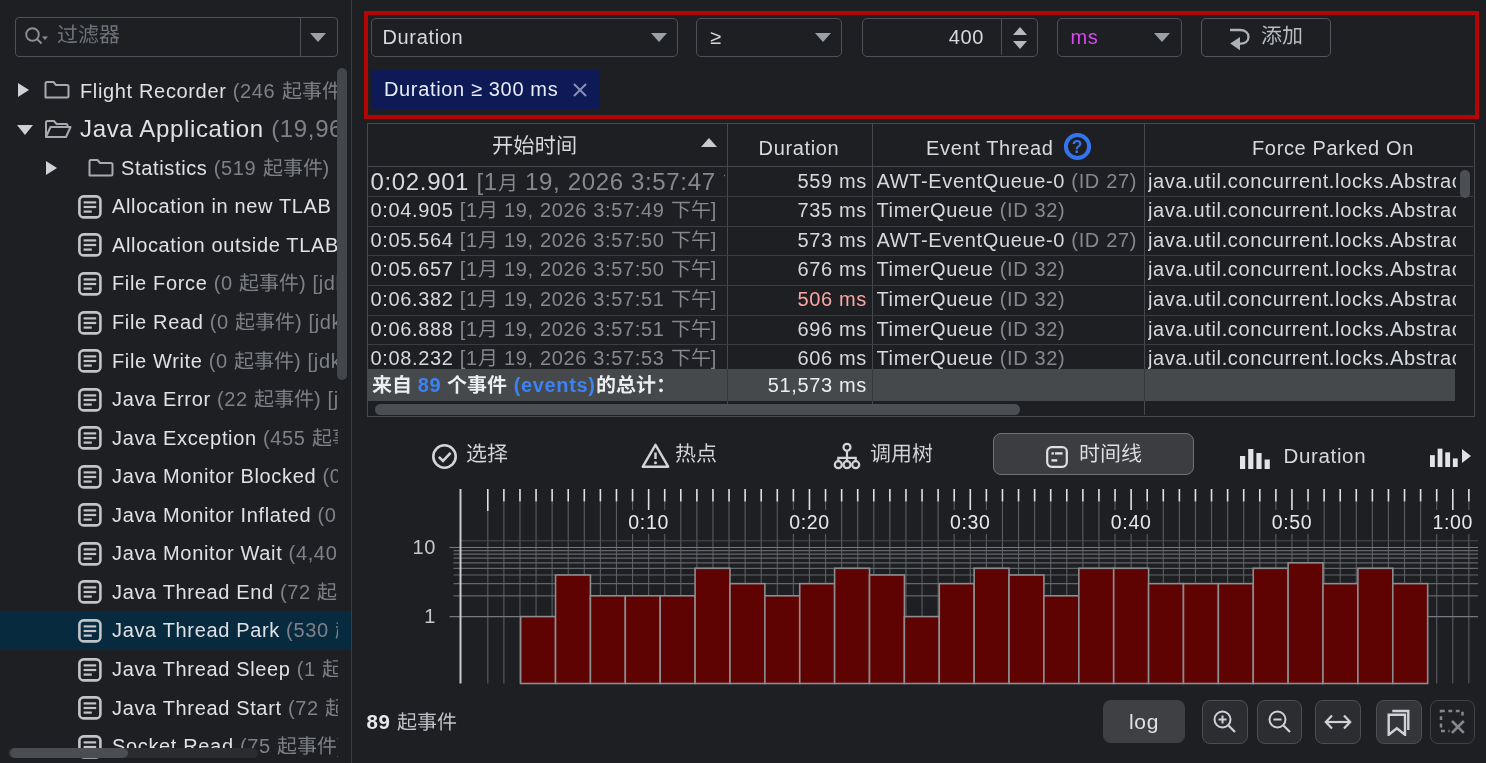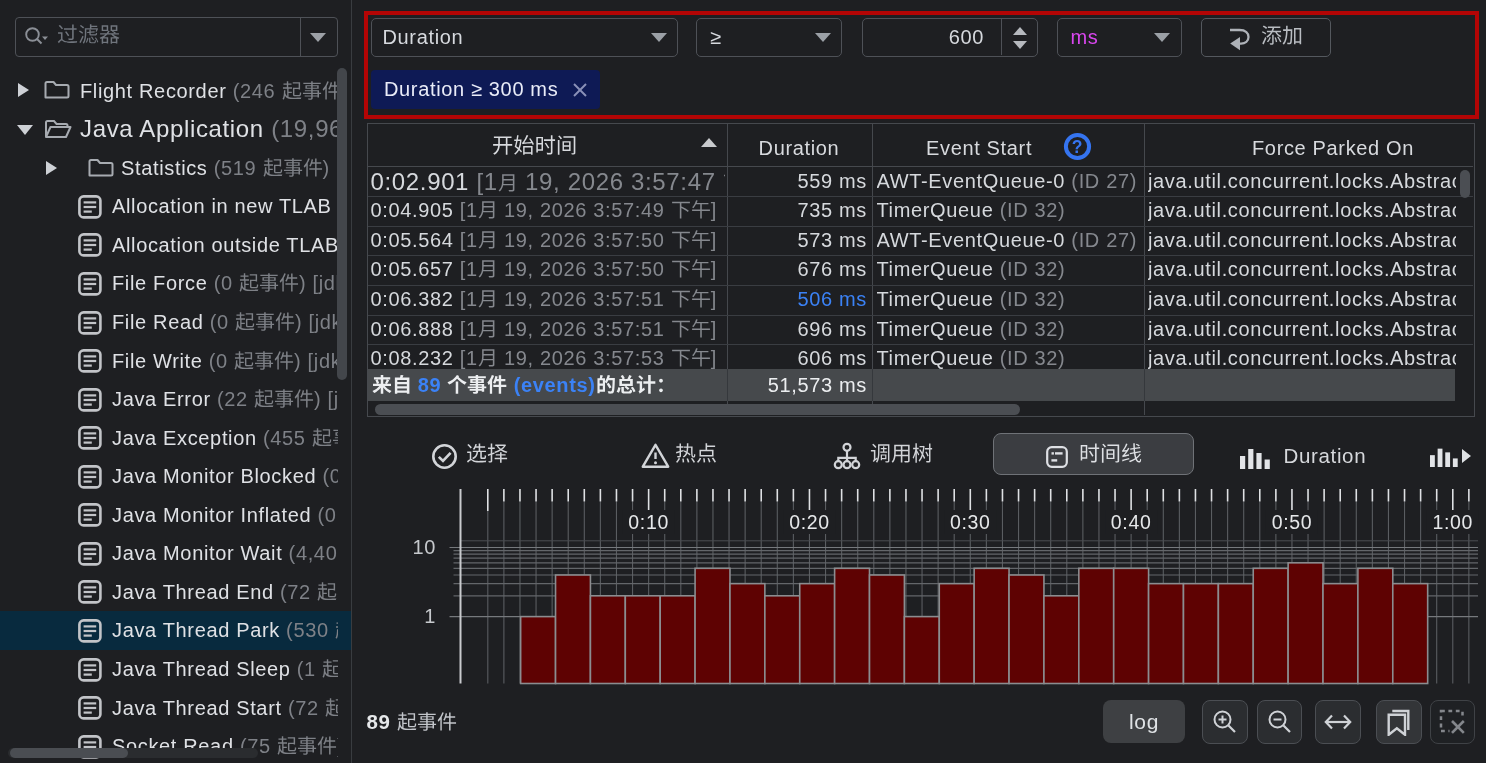--- a/index.html
+++ b/index.html
@@ -228,21 +228,21 @@
 <div class="a" style="left:8px;top:748px;width:250px;height:10px;background:#2a2c2f;border-radius:5px"></div>
 <div class="a" style="left:10px;top:748px;width:118px;height:10px;background:#4a4d52;border-radius:5px"></div>
 <div class="a" style="left:364px;top:11px;width:1114.5px;height:108px;border:4px solid #b30505"></div>
 <div class="a" style="left:370.5px;top:17.5px;width:307.5px;height:39px;border:1.5px solid #4e5157;border-radius:5px"></div>
 <div class="a nw" style="left:382.5px;top:17.5px;height:39px;line-height:39px;font-size:20px;color:#d6d9de">Duration</div>
 <div class="tri" style="left:650.5px;top:33.25px;border-left:8.5px solid transparent;border-right:8.5px solid transparent;border-top:9.5px solid #9ba0a6"></div>
 <div class="a" style="left:696px;top:17.5px;width:146px;height:39px;border:1.5px solid #4e5157;border-radius:5px"></div>
 <div class="a nw" style="left:710px;top:17.5px;height:39px;line-height:39px;font-size:20px;color:#d6d9de">≥</div>
 <div class="tri" style="left:814.5px;top:33.25px;border-left:8.5px solid transparent;border-right:8.5px solid transparent;border-top:9.5px solid #9ba0a6"></div>
 <div class="a" style="left:862px;top:17.5px;width:176px;height:39px;border:1.5px solid #4e5157;border-radius:5px"></div>
-<div class="a nw" style="left:862px;top:17.5px;width:122px;height:39px;line-height:39px;font-size:20px;color:#d6d9de;text-align:right">600</div>
+<div class="a nw" style="left:862px;top:17.5px;width:122px;height:39px;line-height:39px;font-size:20px;color:#d6d9de;text-align:right">400</div>
 <div class="a" style="left:1000.5px;top:19px;width:1.5px;height:36px;background:#4e5157"></div>
 <div class="tri" style="left:1012.5px;top:27px;border-left:7px solid transparent;border-right:7px solid transparent;border-bottom:8px solid #b6b9be"></div>
 <div class="tri" style="left:1012.5px;top:41px;border-left:7px solid transparent;border-right:7px solid transparent;border-top:8px solid #b6b9be"></div>
 <div class="a" style="left:1057px;top:17.5px;width:125px;height:39px;border:1.5px solid #4e5157;border-radius:5px"></div>
 <div class="a nw" style="left:1070.5px;top:17.5px;height:39px;line-height:39px;font-size:20px;color:#d946ef">ms</div>
 <div class="tri" style="left:1153.5px;top:33.25px;border-left:8.5px solid transparent;border-right:8.5px solid transparent;border-top:9.5px solid #9ba0a6"></div>
 <div class="a" style="left:1200.5px;top:17.5px;width:130.5px;height:39px;border:1.5px solid #4e5157;border-radius:5px;border-color:#54585e"></div>
 <svg class="a" style="left:1227px;top:25px" width="26" height="27">
 <path d="M3 5 H12.5 C18.7 5 21.5 8.5 21.5 12 C21.5 16.2 18 18.6 14 18.6 H12.5" fill="none" stroke="#aeb2b8" stroke-width="2.3"></path>
 <path d="M3.2 18.6 L13 11.9 V25.3 Z" fill="#aeb2b8"></path>
@@ -267,21 +267,21 @@
 <div class="a nw" style="left:492px;top:128.5px;height:38px;line-height:38px"><svg class="k" width="85" height="27" style="vertical-align:-5px">
       <g transform="translate(0,22) scale(0.0213)" fill="#d8dade">
         <use href="#g8" x="0"></use>
         <use href="#g9" x="1000"></use>
         <use href="#g10" x="2000"></use>
         <use href="#g11" x="3000"></use>
       </g>
     </svg></div>
 <div class="tri" style="left:701px;top:138px;border-left:8px solid transparent;border-right:8px solid transparent;border-bottom:9px solid #c8cacd"></div>
 <div class="a nw" style="left:729px;top:129px;width:140px;height:38px;line-height:38px;font-size:20px;color:#d8dade;text-align:center">Duration</div>
-<div class="a nw" style="left:926px;top:129px;height:38px;line-height:38px;font-size:20px;color:#d8dade">Event Start</div>
+<div class="a nw" style="left:926px;top:129px;height:38px;line-height:38px;font-size:20px;color:#d8dade">Event Thread</div>
 <svg class="a" style="left:1063px;top:131.5px" width="29" height="29">
 <circle cx="14.5" cy="14.5" r="11.6" fill="none" stroke="#3574f0" stroke-width="4"></circle>
 <text x="14.5" y="21" text-anchor="middle" font-family="Liberation Sans" font-size="17.5" font-weight="bold" fill="#3574f0">?</text>
   </svg>
 <div class="a nw" style="left:1252px;top:129px;height:38px;line-height:38px;font-size:20px;color:#d8dade">Force Parked On</div>
 <div class="a nw" style="left:370.5px;top:166.5px;width:354px;height:29.6px;line-height:29.6px;font-size:24px;color:#d6d9dd">0:02.901<span style="color:#85888e">&nbsp;[1</span><svg class="k" width="20" height="25" style="vertical-align:-5px">
       <g transform="translate(0,20) scale(0.02)" fill="#85888e">
         <use href="#g12" x="0"></use>
       </g>
     </svg><span style="color:#85888e">&nbsp;19, 2026 3:57:47&nbsp;</span><svg class="k" width="40" height="25" style="vertical-align:-5px">
@@ -339,21 +339,21 @@
 <div class="a nw" style="left:370.5px;top:284.9px;width:354px;height:29.6px;line-height:29.6px;font-size:20px;color:#d6d9dd">0:06.382<span style="color:#85888e">&nbsp;[1</span><svg class="k" width="20" height="25" style="vertical-align:-5px">
       <g transform="translate(0,20) scale(0.02)" fill="#85888e">
         <use href="#g12" x="0"></use>
       </g>
     </svg><span style="color:#85888e">&nbsp;19, 2026 3:57:51&nbsp;</span><svg class="k" width="40" height="25" style="vertical-align:-5px">
       <g transform="translate(0,20) scale(0.02)" fill="#85888e">
         <use href="#g13" x="0"></use>
         <use href="#g14" x="1000"></use>
       </g>
     </svg><span style="color:#85888e">]</span></div>
-<div class="a nw" style="left:730px;top:284.9px;width:137px;height:29.6px;line-height:29.6px;font-size:20px;color:#3b82f6;text-align:right">506 ms</div>
+<div class="a nw" style="left:730px;top:284.9px;width:137px;height:29.6px;line-height:29.6px;font-size:20px;color:#fca5a5;text-align:right">506 ms</div>
 <div class="a nw" style="left:876.5px;top:284.9px;width:266px;height:29.6px;line-height:29.6px;font-size:20px;color:#d6d9dd">TimerQueue <span style="color:#85888e">(ID 32)</span></div>
 <div class="a nw" style="left:1148px;top:284.9px;width:308px;height:29.6px;line-height:29.6px;font-size:20px;color:#d6d9dd">java.util.concurrent.locks.AbstractQueuedSynchronizer</div>
 <div class="a" style="left:368px;top:314.5px;width:1105px;height:1px;background:#3a3d42"></div>
 <div class="a nw" style="left:370.5px;top:314.5px;width:354px;height:29.6px;line-height:29.6px;font-size:20px;color:#d6d9dd">0:06.888<span style="color:#85888e">&nbsp;[1</span><svg class="k" width="20" height="25" style="vertical-align:-5px">
       <g transform="translate(0,20) scale(0.02)" fill="#85888e">
         <use href="#g12" x="0"></use>
       </g>
     </svg><span style="color:#85888e">&nbsp;19, 2026 3:57:51&nbsp;</span><svg class="k" width="40" height="25" style="vertical-align:-5px">
       <g transform="translate(0,20) scale(0.02)" fill="#85888e">
         <use href="#g13" x="0"></use>

